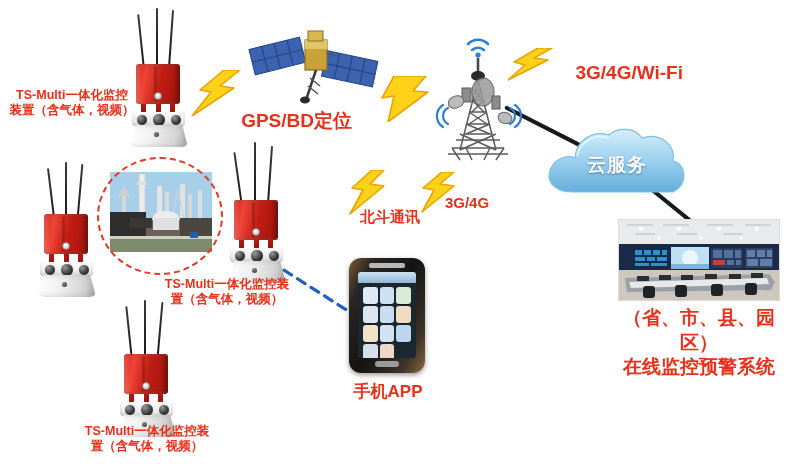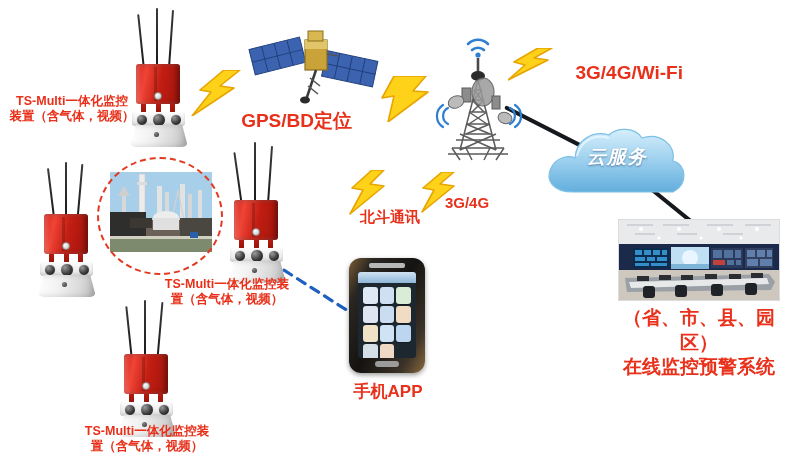--- a/index.html
+++ b/index.html
@@ -245,21 +245,21 @@
         <linearGradient id="cg" x1="0" y1="0" x2="0" y2="1">
           <stop offset="0%" stop-color="#d6eefb"></stop>
           <stop offset="42%" stop-color="#a5d5f0"></stop>
           <stop offset="100%" stop-color="#63aede"></stop>
         </linearGradient>
       </defs>
       <path d="M30,66 C10,66 2,54 8,42 C13,31 26,29 32,32 C33,14 50,4 66,9
                C74,1 92,1 99,12 C117,6 133,19 130,35 C143,38 146,58 130,66 Z" fill="url(#cg)" stroke="#7cc0e6" stroke-width="1.2"></path>
       <path d="M34,30 C37,15 52,7 66,12" fill="none" stroke="#eaf7ff" stroke-width="2" opacity=".8"></path>
     </svg>
-    <div class="cloud-text" style="top:18px;font-style:italic;">云服务</div>
+    <div class="cloud-text" style="top:26px;">云服务</div>
   </div>
 
   <div class="photo" style="left:110px;top:172px;width:102px;height:80px;background:linear-gradient(to bottom,#9fc8e8 0%,#bcd9ee 45%,#cfd9d2 60%,#8f9a85 100%);">
     <svg style="position:absolute;left:0;top:0;width:102px;height:80px;" viewBox="0 0 102 80">
       <rect x="0" y="0" width="102" height="46" fill="#a8cfea"></rect>
 
       <rect x="29" y="2" width="6" height="44" fill="#ececec" stroke="#c9c9c9" stroke-width=".6"></rect>
       <rect x="27" y="10" width="10" height="3" fill="#dcdcdc"></rect>
 
       <rect x="47" y="14" width="5" height="34" fill="#e4e4e4"></rect>
@@ -400,21 +400,21 @@
     <div class="dev-neck" style="left:23px;top:96px;width:5px;height:10px;"></div>
     <div class="dev-neck" style="left:38px;top:96px;width:5px;height:10px;"></div>
     <div class="dev-neck" style="left:52px;top:96px;width:5px;height:10px;"></div>
     <div class="dev-ring" style="left:14px;top:104px;width:53px;height:14px;"></div>
     <div class="dev-lens" style="left:18px;top:106px;width:10px;height:10px;"></div>
     <div class="dev-lens" style="left:34px;top:105px;width:12px;height:12px;"></div>
     <div class="dev-lens" style="left:52px;top:106px;width:10px;height:10px;"></div>
     <div class="dev-base" style="left:12px;top:117px;width:58px;height:22px;clip-path:polygon(10% 0,90% 0,100% 100%,0 100%);border-radius:0 0 6px 6px;"></div>
     <div class="dev-smalldot" style="left:36px;top:124px;width:5px;height:5px;"></div>
   </div>
-  <div class="label lbl-dev" style="left:2px;top:88px;width:140px;margin-top:6px;">TS-Multi一体化监控
+  <div class="label lbl-dev" style="left:2px;top:88px;width:140px;">TS-Multi一体化监控
 装置（含气体，视频）</div>
 
   <div class="device" style="left:26px;top:160px;width:86px;height:132px;">
     <div class="dev-ant" style="left:24px;top:8px;height:50px;transform:rotate(-7deg);"></div>
     <div class="dev-ant" style="left:39px;top:2px;height:56px;"></div>
     <div class="dev-ant" style="left:53px;top:4px;height:54px;transform:rotate(5deg);"></div>
     <div class="dev-body" style="left:18px;top:54px;width:44px;height:40px;"></div>
     <div class="dev-dot" style="left:36px;top:82px;width:6px;height:6px;"></div>
     <div class="dev-neck" style="left:23px;top:94px;width:5px;height:10px;"></div>
     <div class="dev-neck" style="left:38px;top:94px;width:5px;height:10px;"></div>

